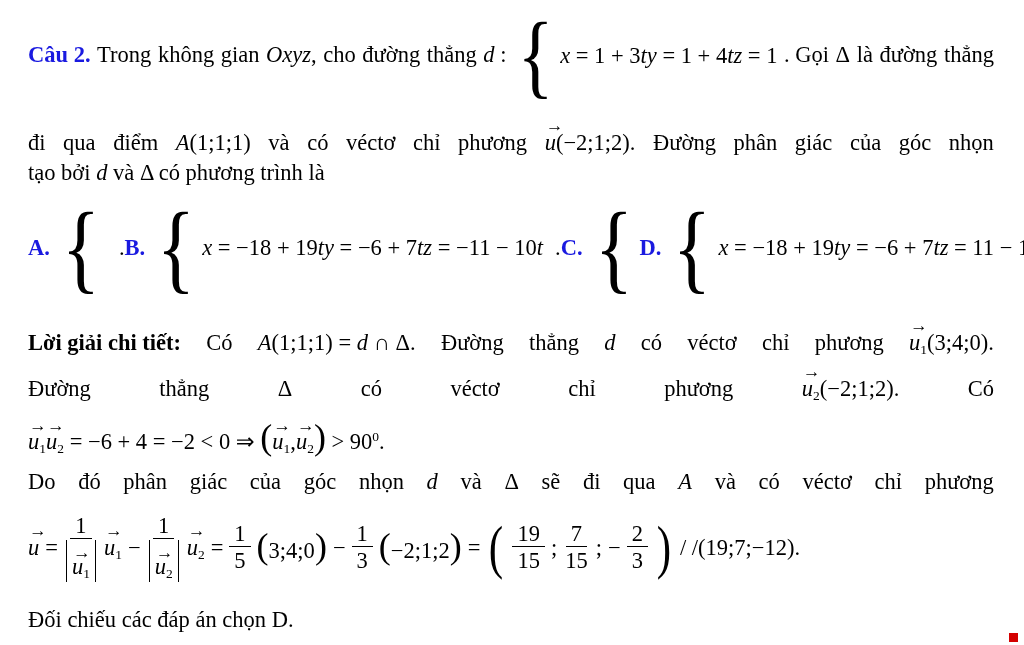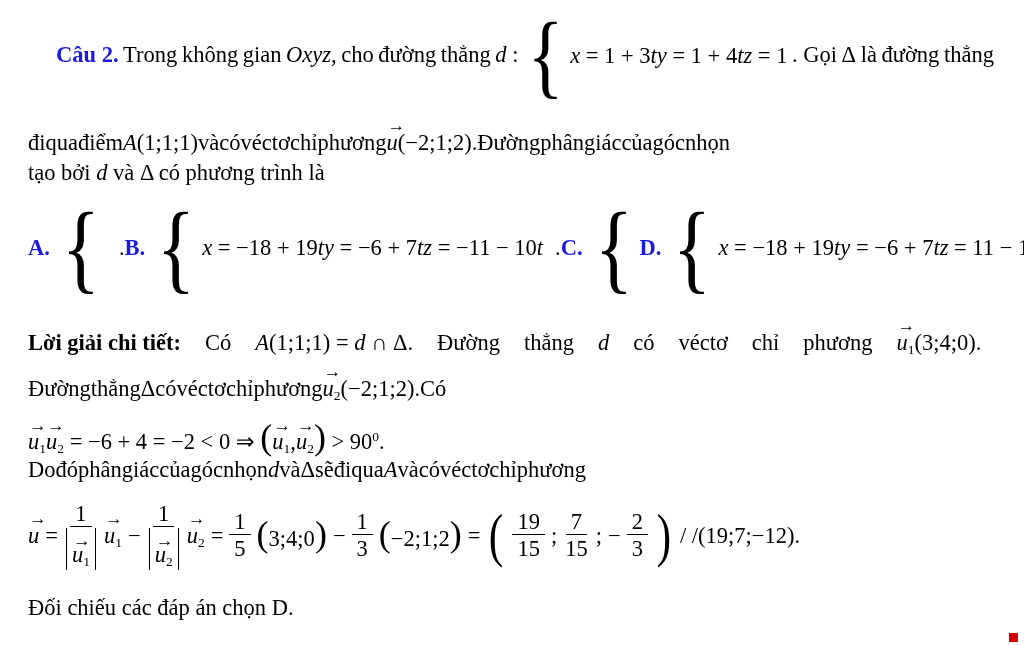--- a/index.html
+++ b/index.html
@@ -5,24 +5,24 @@
   :root { --blue:#1a1ae0; --red:#d40000; --ink:#000; }
   html,body{margin:0;padding:0;}
   body{
     width:1024px;height:645px;background:#fff;color:var(--ink);
     font-family:"Liberation Serif", serif;font-size:22.5px;line-height:1.32;
     position:relative;overflow:hidden;
   }
   .page{position:absolute;left:28px;right:30px;top:0;}
   .it{font-style:italic;}
   .bold{font-weight:bold;}
-  .blue{color:var(--blue);margin-left:28px;}
+  .blue{color:var(--blue);}
   i{font-style:italic;}
   
-  .jrow{display:flex;align-items:baseline;white-space:nowrap;}
+  .jrow{display:flex;justify-content:space-between;align-items:baseline;white-space:nowrap;}
   .row1{display:flex;justify-content:space-between;align-items:center;height:102px;margin-top:4px;white-space:nowrap;}
   .row2{margin-top:22px;height:30px;}
   .row3{margin-top:0;height:30px;}
   
   .system{display:inline-flex;align-items:center;}
   .brace{font-size:94px;line-height:1;transform:scaleX(.8);display:inline-block;margin-right:2px;font-weight:400;}
   .syscol{display:inline-flex;flex-direction:row;align-items:flex-start;}
   .syseq{line-height:31px;display:block;}
   
   .choices{margin-top:4px;display:flex;justify-content:space-between;align-items:center;height:112px;}
@@ -33,21 +33,21 @@
   .dot{margin-left:12px;}
   
   .vec{position:relative;display:inline-block;}
   .vec .vl{font-style:italic;}
   .varrow{position:absolute;left:1px;top:-0.60em;font-size:0.78em;font-style:normal;letter-spacing:-1px;line-height:1;}
   .msub{font-size:0.6em;vertical-align:-0.28em;line-height:0;}
   sup{font-size:0.6em;line-height:0;}
   .sol1{margin-top:16px;padding-top:8px;gap:24px;}
   .sol2{margin-top:8px;padding-top:8px;}
   .sol3{margin-top:6px;padding-top:12px;height:34px;white-space:nowrap;}
-  .sol4{height:32px;}
+  .sol4{margin-top:12px;height:32px;}
   
   .formula{margin-top:2px;display:flex;align-items:center;height:92px;gap:6px;white-space:nowrap;}
   .frac{display:inline-flex;flex-direction:column;align-items:center;text-align:center;vertical-align:middle;}
   .frac .num{display:block;border-bottom:1.6px solid #000;padding:0 5px;line-height:1.12;}
   .frac .den{display:block;padding:1px 2px 0;line-height:1.12;}
   .abs{display:inline-block;border-left:1.6px solid #000;border-right:1.6px solid #000;padding:14px 5px 2px;}
   .bigp{font-size:36px;line-height:.9;font-weight:300;display:inline-block;}
   .bigp2{font-size:60px;line-height:.85;font-weight:300;display:inline-block;transform:scaleX(.72);}
   .final{margin-top:12px;height:32px;}
   .marker{position:absolute;right:6px;bottom:3px;width:9px;height:9px;background:var(--red);}

